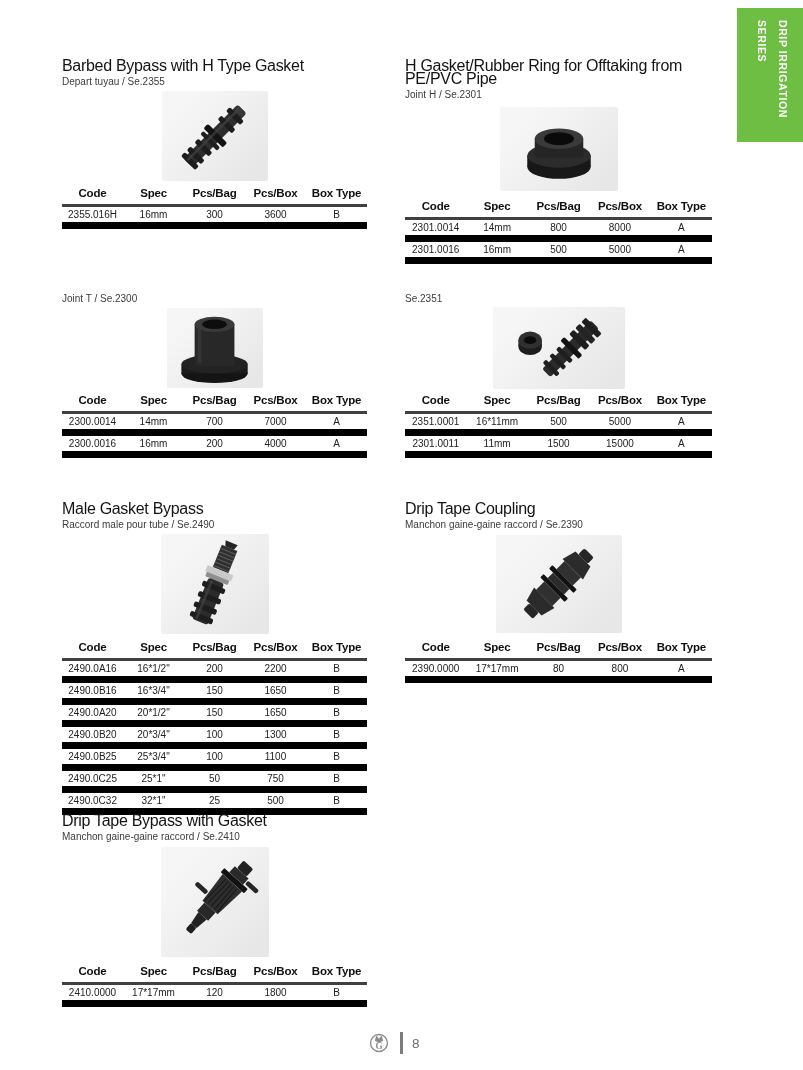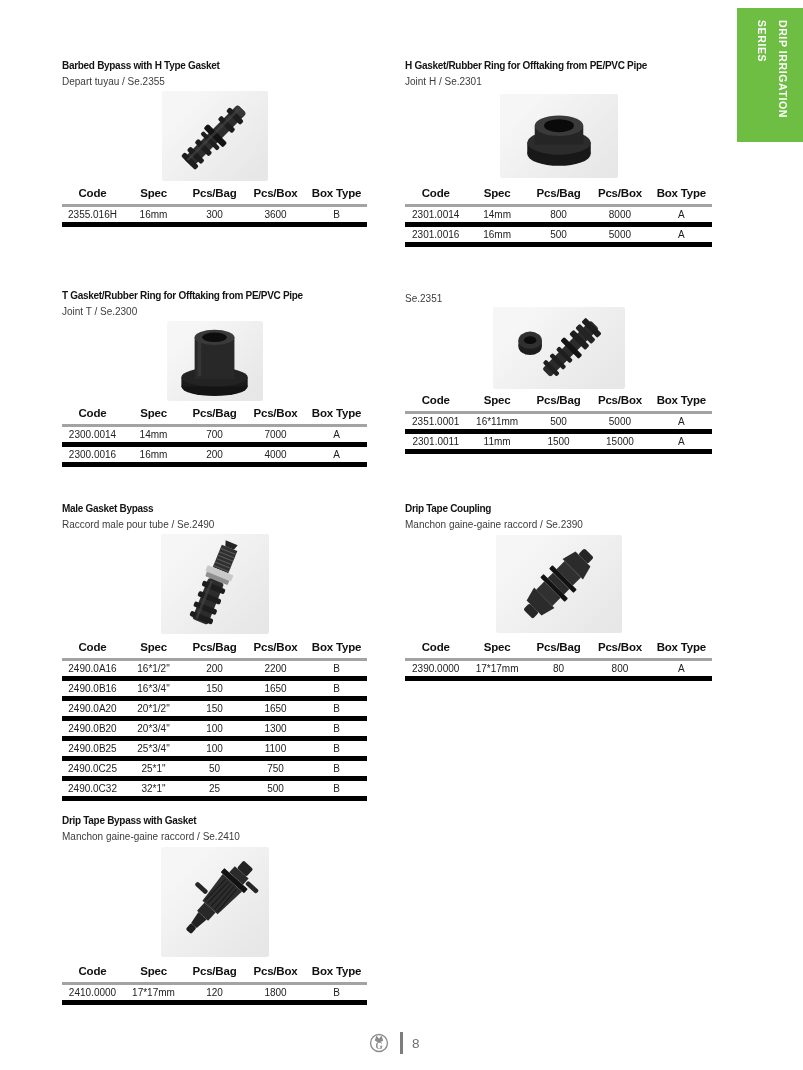--- a/index.html
+++ b/index.html
@@ -1,30 +1,30 @@
 <!DOCTYPE html>
 <html><head>
 <meta charset="utf-8">
 <style>
   html,body{margin:0;padding:0;}
   body{
     width:803px;height:1070px;background:#ffffff;position:relative;overflow:hidden;
     font-family:"Liberation Sans", sans-serif;
   }
   .sec{position:absolute;}
-  .title{font-weight:bold;font-size:10px;line-height:13px;color:#141414;letter-spacing:-0.3px;}
+  .title{font-weight:normal;font-size:16px;line-height:13px;color:#141414;letter-spacing:-0.3px;}
   .subtitle{font-size:10px;line-height:12px;color:#3c3c3c;margin-top:4px;}
   .photo-area{display:flex;justify-content:center;align-items:center;}
   .photo{background:linear-gradient(135deg,#f6f6f6 20%,#e7e7e7 90%);border-radius:2px;
          display:flex;justify-content:center;align-items:center;}
   .tbl{width:100%;}
-  .thead{display:flex;border-bottom:3px solid #a3a3a3;}
+  .thead{display:flex;border-bottom:3px solid #404040;}
   .th{flex:1;text-align:center;font-weight:bold;font-size:11.5px;line-height:13px;padding:4px 0 4px;color:#101010;letter-spacing:-0.2px;}
   .tbody{}
-  .tr{display:flex;border-bottom:5px solid #000000;}
+  .tr{display:flex;border-bottom:7px solid #000000;}
   .td{flex:1;text-align:center;font-size:10px;line-height:11px;padding:2px 0 2px;color:#222222;}
   .tab{
     position:absolute;left:737px;top:8px;width:66px;height:134px;
     display:flex;justify-content:flex-end;box-sizing:border-box;padding:12px 10px 0 0;
   }
   .tab-text{
     writing-mode:vertical-rl;
     color:#ffffff;font-weight:bold;font-size:10.5px;letter-spacing:0.6px;
   }
   .tab-text div{line-height:21px;}
@@ -119,21 +119,20 @@
           <div class="td">16mm</div>
           <div class="td">500</div>
           <div class="td">5000</div>
           <div class="td">A</div>
         </div>
       </div>
   </div>
 </section>
 
 <section class="sec" style="left:62px;top:289px;width:305px">
-  <div class="title">T Gasket/Rubber Ring for Offtaking from PE/PVC Pipe</div>
   <div class="subtitle">Joint T / Se.2300</div>
   <div class="photo-area" style="height:85px">
     <div class="photo" style="width:96px;height:80px">
       <svg width="90" height="76" viewBox="0 0 95 80">
         <ellipse cx="47" cy="67" rx="35" ry="10" fill="#141414"></ellipse>
         <rect x="12" y="57" width="70" height="10" fill="#1b1b1b"></rect>
         <ellipse cx="47" cy="57" rx="35" ry="10" fill="#232323"></ellipse>
         <rect x="26" y="15" width="42" height="44" fill="#282828"></rect>
         <ellipse cx="47" cy="15" rx="21" ry="8" fill="#3a3a3a"></ellipse>
         <ellipse cx="47" cy="15" rx="13" ry="5" fill="#0d0d0d"></ellipse>

